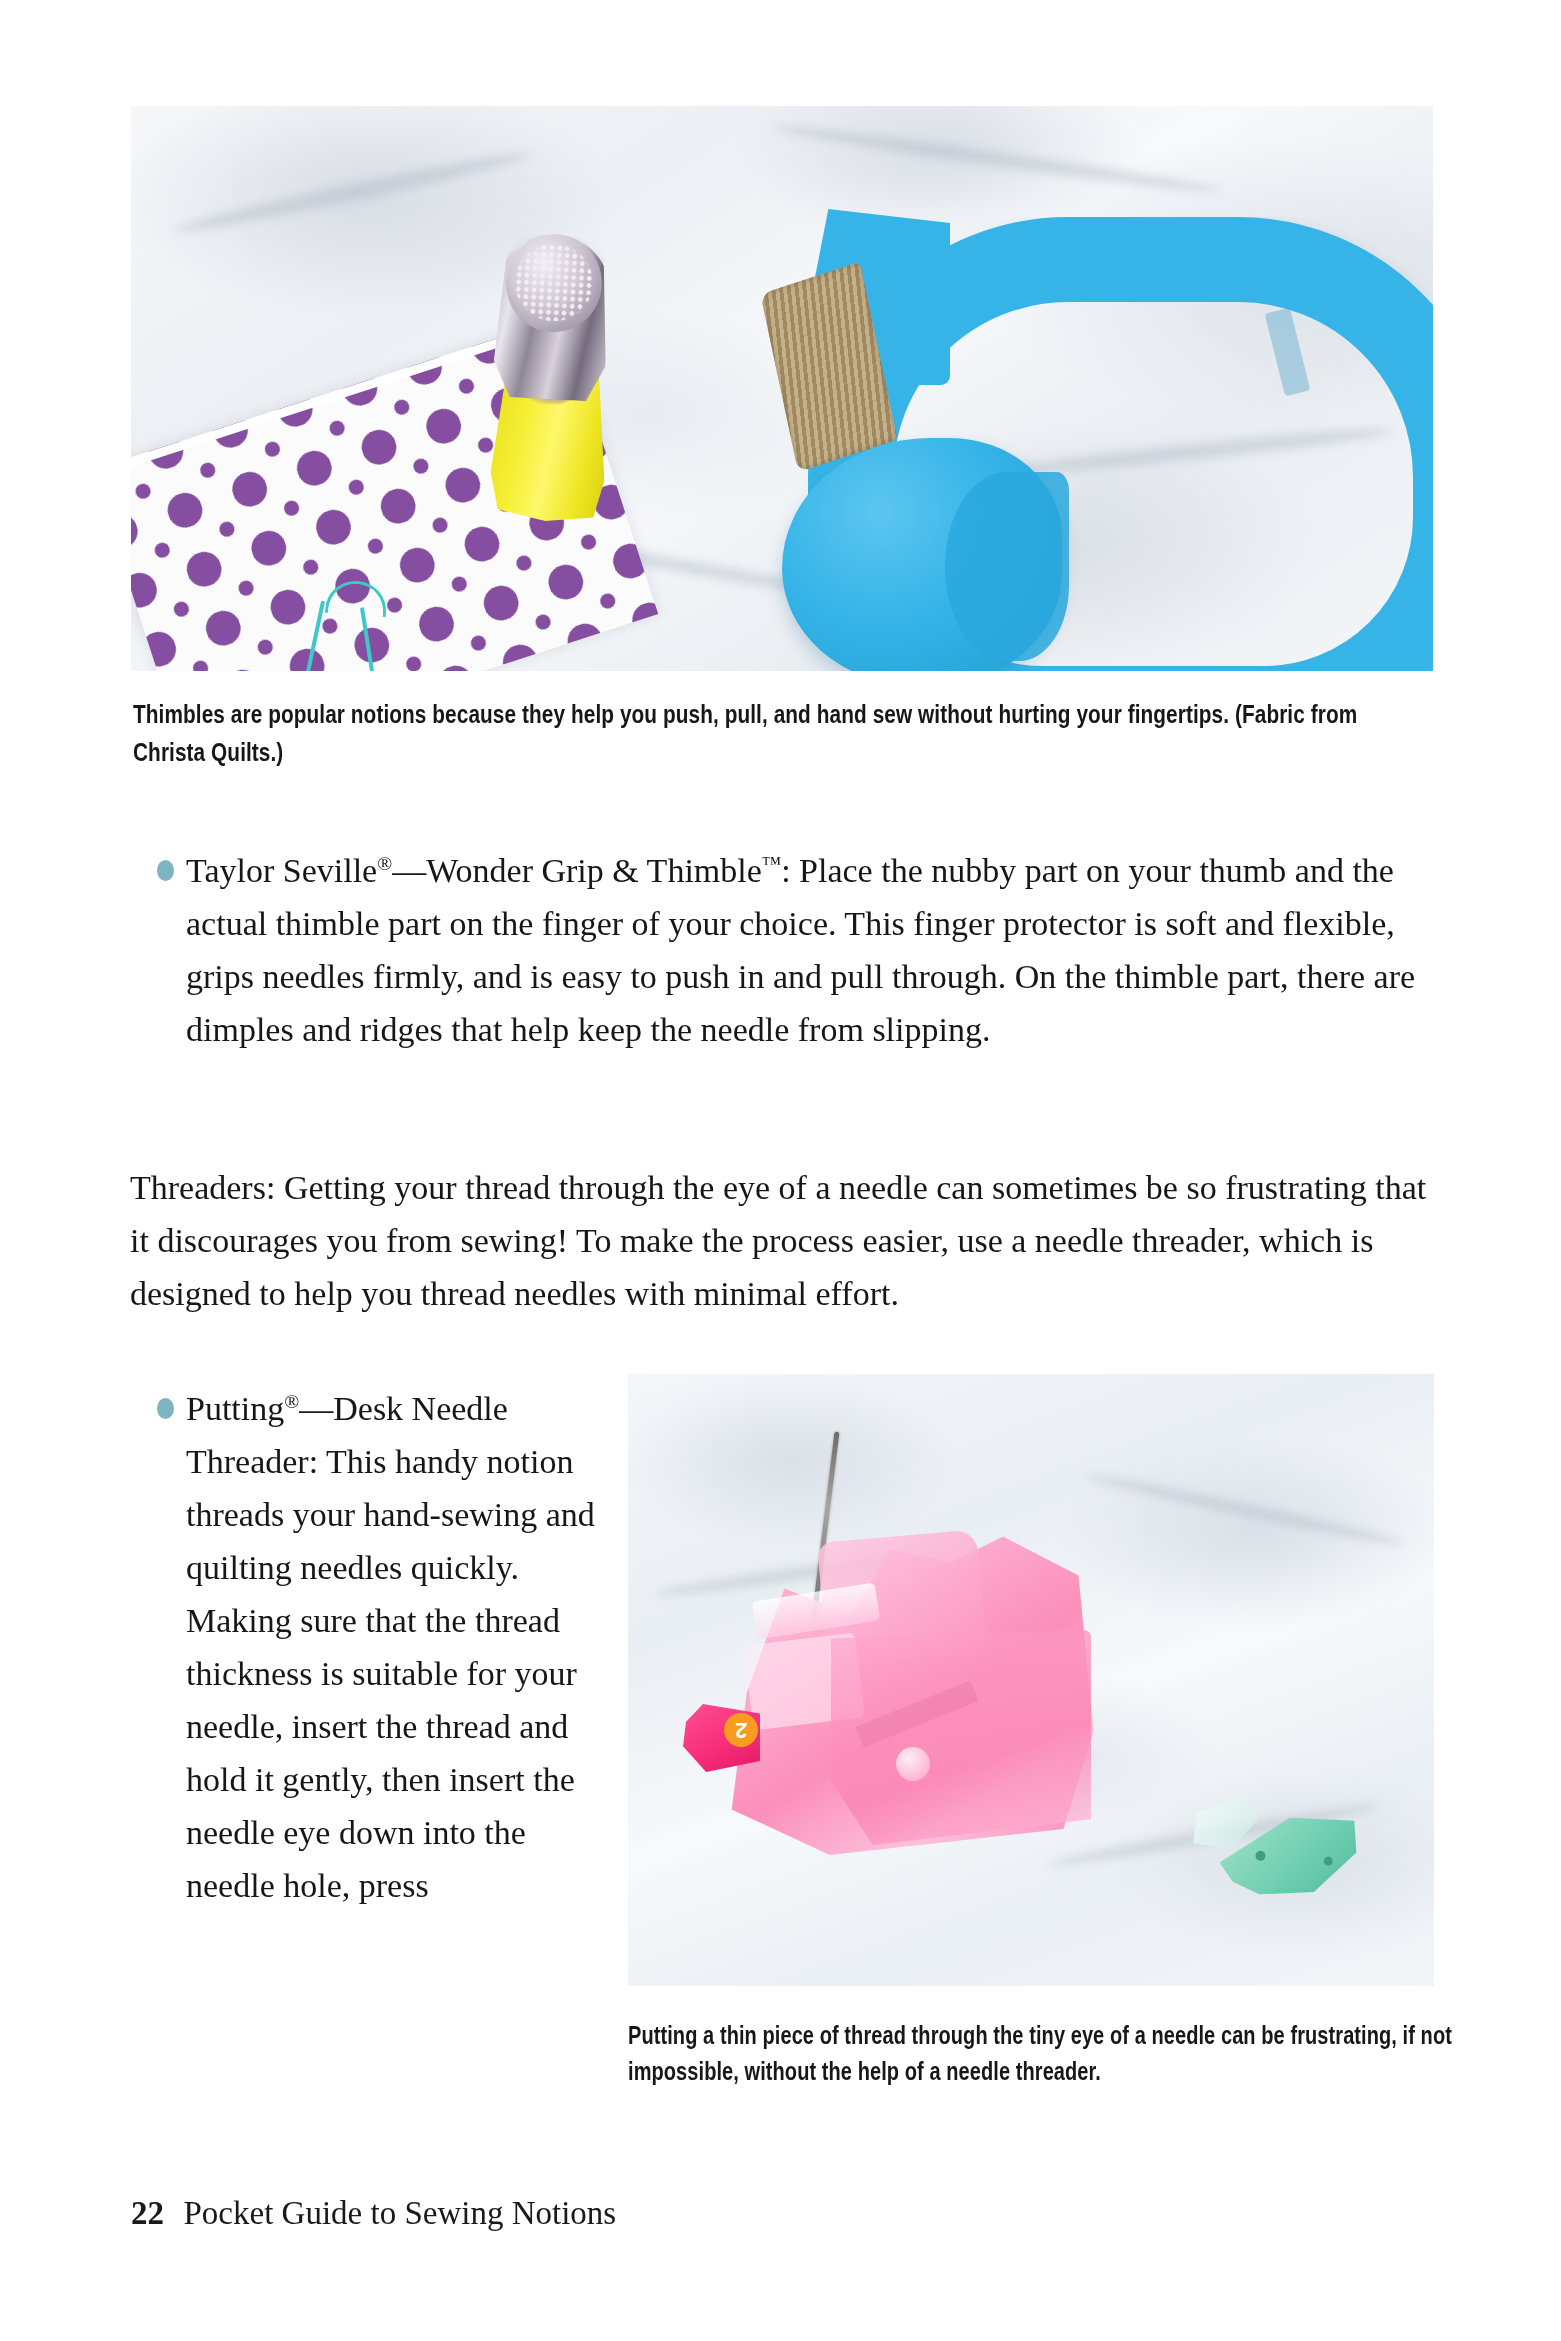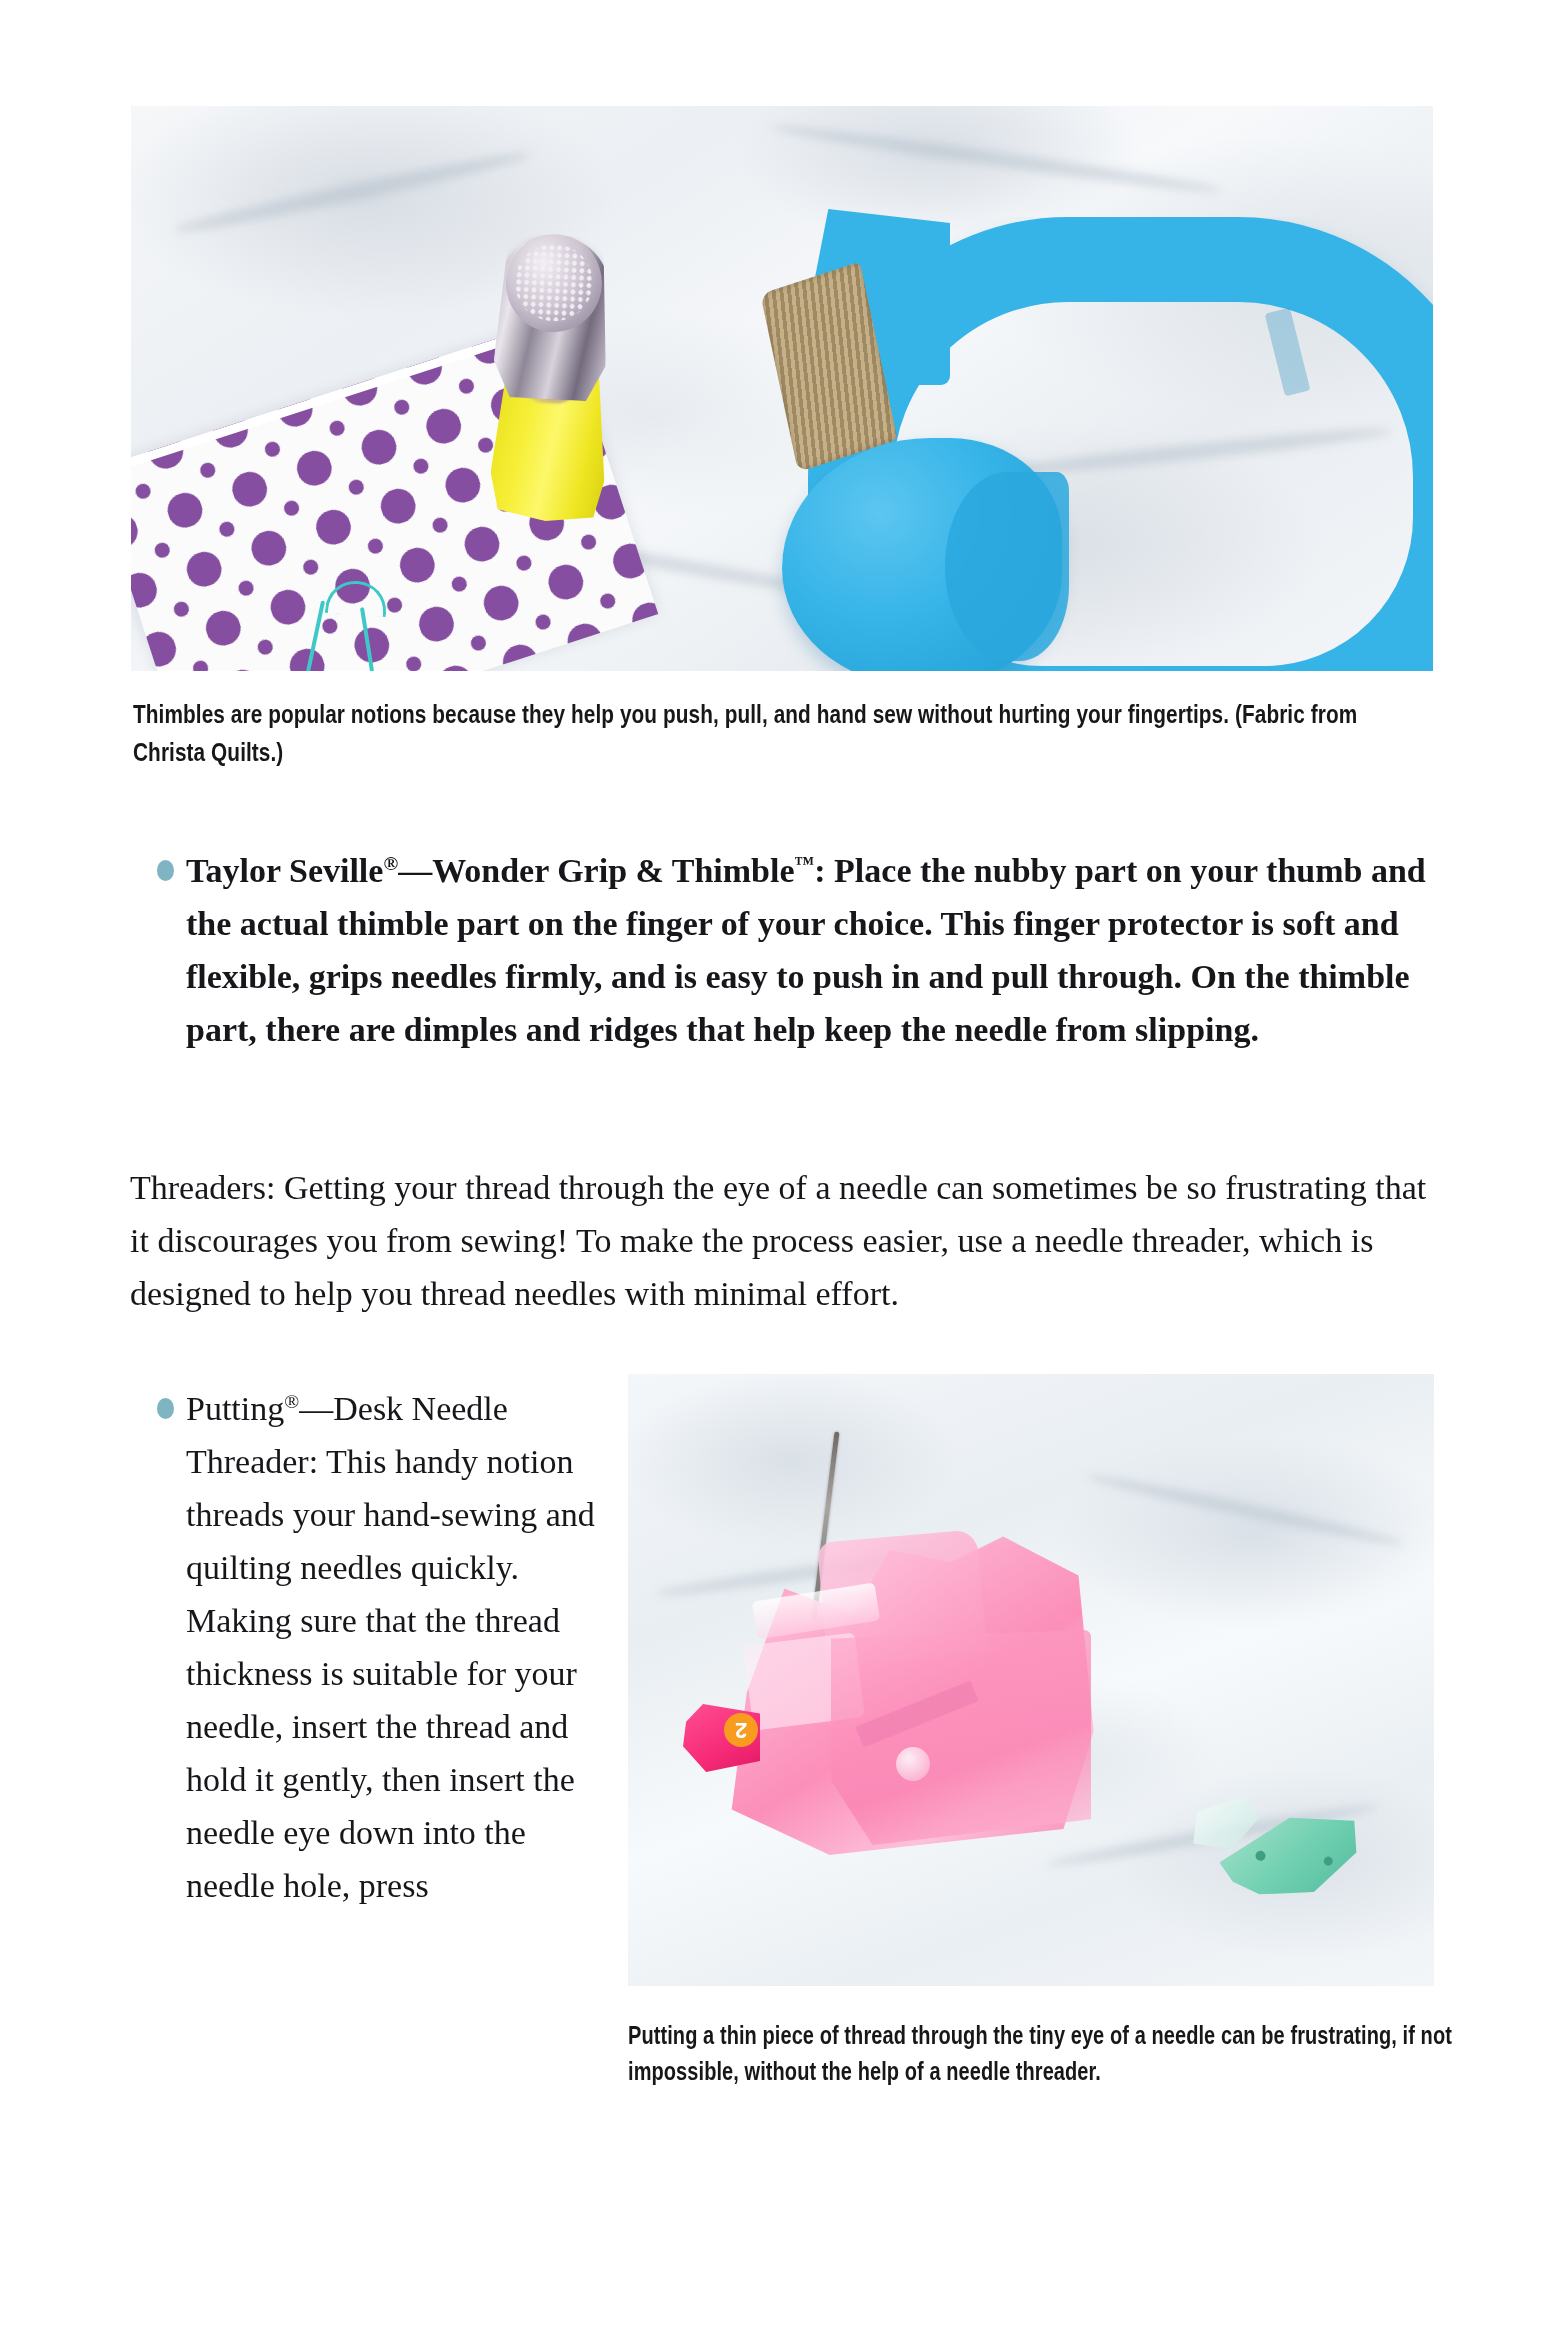--- a/index.html
+++ b/index.html
@@ -94,21 +94,21 @@
     font-weight:700;color:#171717;font-stretch:condensed;
     transform:scaleX(.80);transform-origin:left top;
   }
   #cap1{position:absolute;left:133px;top:695px;width:1613px;font-size:26px;line-height:38px;letter-spacing:0.1px;}
   #cap2{position:absolute;left:628px;top:2017px;width:1041px;font-size:25px;line-height:36px;letter-spacing:0.1px;}
 
   
   .body-text{font-family:"Liberation Serif", serif;color:#17161a;font-size:34px;line-height:53px;}
 
   
-  #bullet1{position:absolute;left:186px;top:844px;width:1256px;font-weight:bold;}
+  #bullet1{position:absolute;left:186px;top:844px;width:1256px;}
   #bullet1 .bdot{position:absolute;left:-29px;top:15.6px;width:17px;height:21px;border-radius:50%;background:#7fb4c2;}
   
   #para1{position:absolute;left:130px;top:1161px;width:1308px;}
   #para1 b{font-weight:400;}
 
   
   #bullet2{position:absolute;left:186px;top:1382px;width:416px;}
   #bullet2 .bdot{position:absolute;left:-29px;top:15.6px;width:17px;height:21px;border-radius:50%;background:#7fb4c2;}
 
   
@@ -249,15 +249,18 @@
     <div id="minty">
       <div class="blade"></div>
       <div class="tip"></div>
       <div class="hole1"></div>
       <div class="hole2"></div>
     </div>
   </div>
 
   <div id="cap2" class="caption">Putting a thin piece of thread through the tiny eye of a needle can be frustrating, if not impossible, without the help of a needle threader.</div>
 
+  <div id="footer">
+    <span class="pg">22</span><span>Pocket Guide to Sewing Notions</span>
+  </div>
 
 </div>
 
 
 </body></html>

